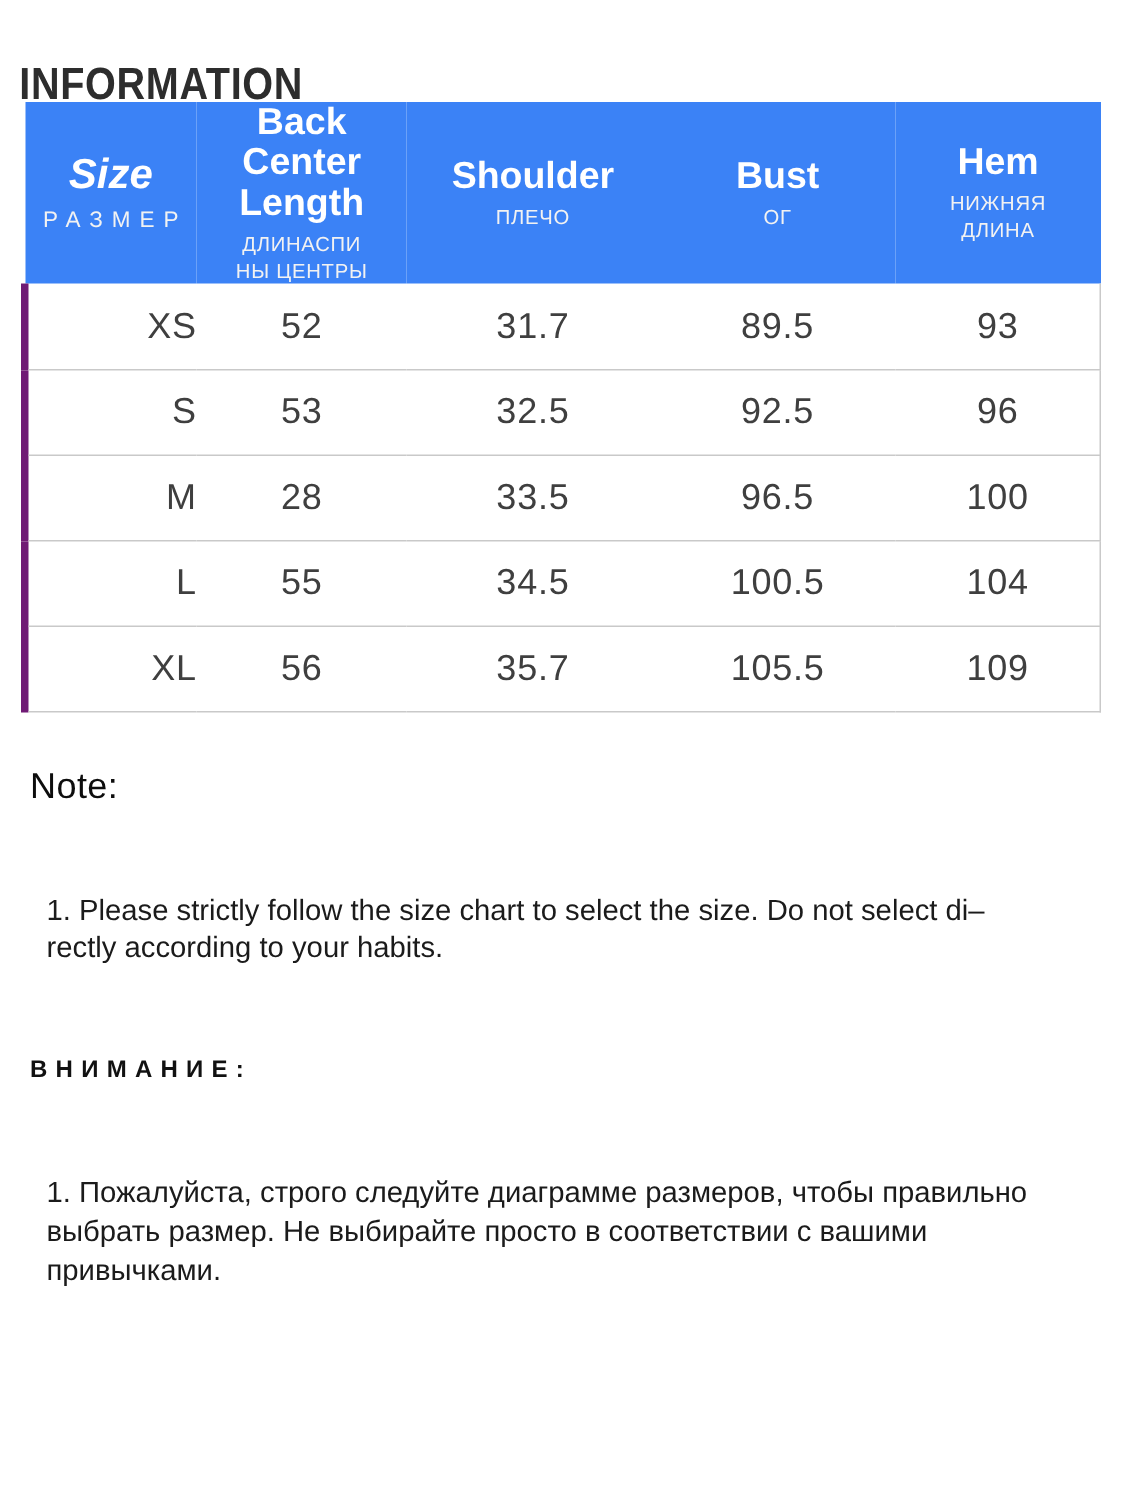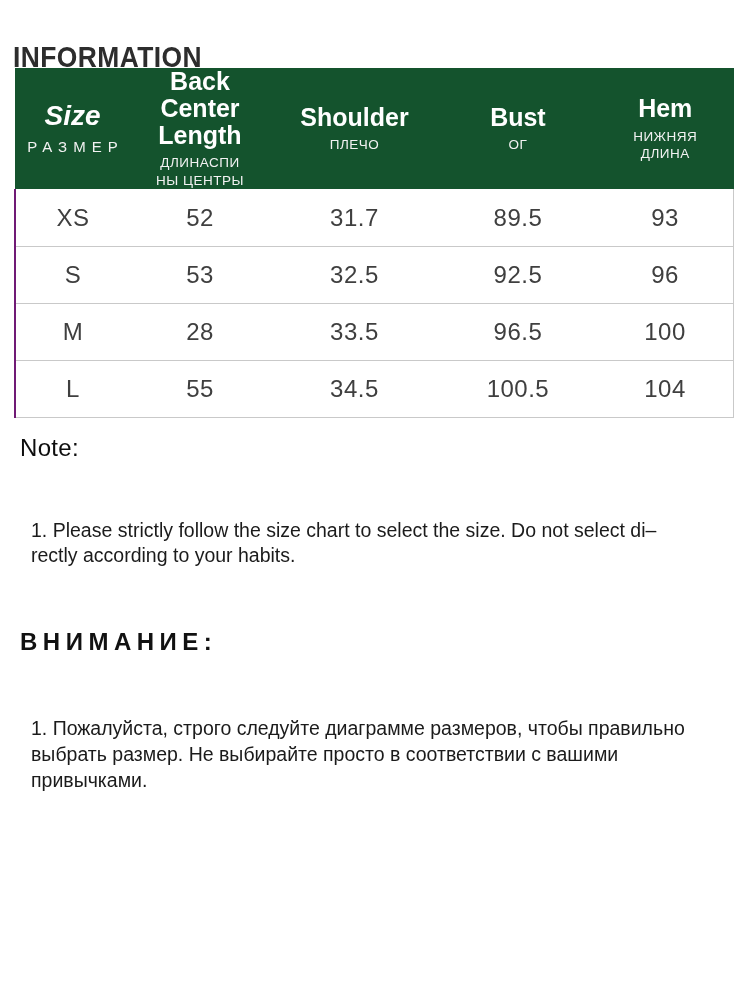--- a/index.html
+++ b/index.html
@@ -32,21 +32,21 @@
   }
 
   
   table.size-chart {
     width: 720px;
     margin: 0 auto 0 14px;
     border-collapse: collapse;
     table-layout: fixed;
   }
   thead th {
-    background: #14532d;
+    background: #3b82f6;
     color: #ffffff;
     height: 90px;
     vertical-align: middle;
     text-align: center;
     font-weight: 400;
     padding: 0;
   }
   .th-en {
     font-size: 25px;
     font-weight: 600;
@@ -68,42 +68,42 @@
   tbody td {
     height: 57px;
     text-align: center;
     vertical-align: middle;
     font-size: 24px;
     font-weight: 400;
     color: #3f3f3f;
     letter-spacing: 0.5px;
     border-bottom: 1px solid #c9c9c9;
   }
-  tbody td:first-child { border-left: 2px solid #701a75; }
+  tbody td:first-child { border-left: 5px solid #701a75; text-align: right; }
   tbody td:last-child { border-right: 1px solid #c9c9c9; }
 
   
   .text-col { padding: 0 20px; }
   .note-heading {
-    margin-top: 16px;
+    margin-top: 36px;
     font-size: 24px;
     font-weight: 500;
     color: #0d0d0d;
     letter-spacing: 0.3px;
   }
   .note-body {
     margin-top: 21px;
     font-size: 19.5px;
     line-height: 24.5px;
     color: #1b1b1b;
     white-space: pre-line;
   }
   .attention-heading {
     margin-top: 25px;
-    font-size: 24px;
+    font-size: 16px;
     font-weight: 600;
     color: #111111;
     letter-spacing: 5.5px;
   }
   .attention-body {
     margin-top: 22px;
     font-size: 19.5px;
     line-height: 26px;
     color: #1b1b1b;
     white-space: pre-line;
@@ -175,20 +175,27 @@
         <td>33.5</td>
         <td>96.5</td>
         <td>100</td>
       </tr>
       <tr>
         <td>L</td>
         <td>55</td>
         <td>34.5</td>
         <td>100.5</td>
         <td>104</td>
+      </tr>
+      <tr>
+        <td>XL</td>
+        <td>56</td>
+        <td>35.7</td>
+        <td>105.5</td>
+        <td>109</td>
       </tr>
     </tbody>
   </table>
 
   <div class="text-col">
     <section>
       <h2 class="note-heading">Note:</h2>
       <div class="note-body">
         <p class="item">1. Please strictly follow the size chart  to select the size. Do not select di–
 rectly according to your habits.</p>

